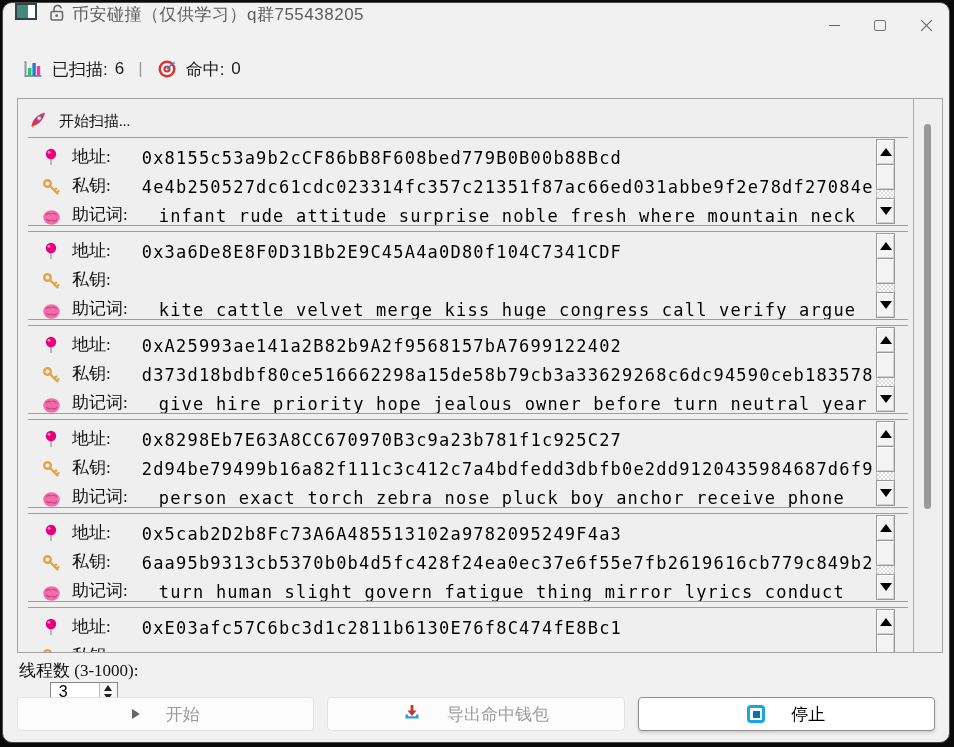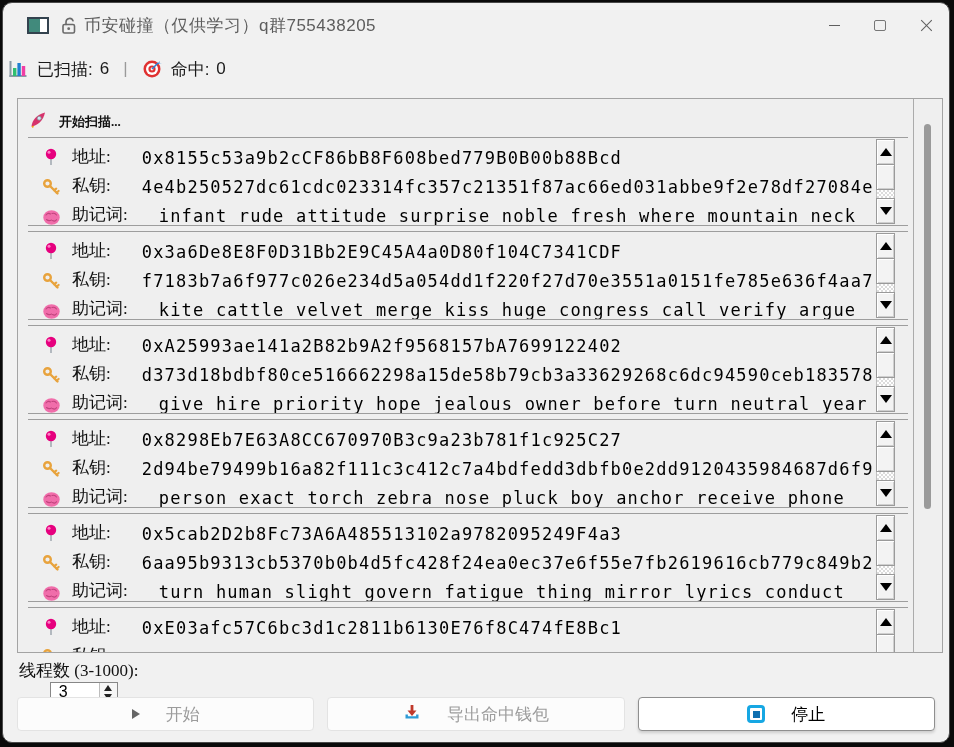--- a/index.html
+++ b/index.html
@@ -2,49 +2,49 @@
 <html><head>
 <meta charset="utf-8">
 <style>
   * { box-sizing: border-box; margin: 0; padding: 0; }
   html,body { width:954px; height:747px; }
   body { position:relative; background:#0a0a0a; font-family:"Liberation Sans","DejaVu Sans",sans-serif; }
   .window { position:absolute; left:2px; top:2px; width:948px; height:741px;
             background:#f1f1f1; border:1px solid #4a4a4a; border-radius:10px; overflow:hidden; }
 
   
-  .titlebar { height:44px; display:flex; align-items:center; padding-left:24px; }
+  .titlebar { height:44px; display:flex; align-items:flex-start; padding-left:12px; }
   .app-icon { width:22px; height:17px; border:2px solid #33424e; background:#fff; display:flex; margin-right:10px; }
   .app-icon .pane { width:60%; height:100%; background:#418a7c; }
   .title-lock { margin-right:6px; display:flex; }
   .title-text { font-size:17px; color:#5d5d5d; letter-spacing:.5px; white-space:nowrap; }
   .win-controls { margin-left:auto; display:flex; height:100%; }
   .win-btn { width:46px; height:100%; display:flex; align-items:center; justify-content:center; color:#5f5f5f; }
   .glyph-min { width:11px; height:1px; background:#5f5f5f; }
   .glyph-max { width:12px; height:11px; border:1px solid #767676; border-radius:2px; }
   .glyph-close { position:relative; width:13px; height:13px; }
   .glyph-close::before,.glyph-close::after { content:""; position:absolute; left:-1px; top:6px; width:15px; height:1px; background:#5f5f5f; }
   .glyph-close::before { transform:rotate(45deg); }
   .glyph-close::after  { transform:rotate(-45deg); }
 
   
-  .statsbar { height:44px; display:flex; align-items:center; padding-left:5px; font-size:17px; color:#1a1a1a; }
+  .statsbar { height:44px; display:flex; align-items:center; padding-left:20px; font-size:17px; color:#1a1a1a; }
   .statsbar .icon { margin-right:9px; display:flex; }
   .stat-val { margin-left:7px; }
   .stat-sep { margin:0 14px; color:#9a9a9a; }
 
   
   .log-panel { position:absolute; left:14px; top:95px; width:926px; height:555px;
                border:1px solid #a3a3a3; background:#efefef; }
   .log-content { position:absolute; left:0; top:0; bottom:0; right:30px; overflow:hidden; padding:7px 0 0 10px; }
   .log-gutter { position:absolute; right:0; top:0; bottom:0; width:29px; border-left:1px solid #ababab; }
   .outer-thumb { position:absolute; top:25px; right:11px; width:7px; height:385px; background:#9a9a9a; border-radius:4px; }
 
-  .start-line { display:flex; align-items:center; height:31px; gap:11px; font-size:13px; color:#111;
-                font-family:"Liberation Serif","DejaVu Serif",serif;font-weight:bold; }
+  .start-line { display:flex; align-items:center; height:31px; gap:11px; font-size:15px; color:#111;
+                font-family:"Liberation Serif","DejaVu Serif",serif; }
 
   .entry { position:relative; height:89px; margin:0 4px 5px 0; padding:1px 0 0 12px;
            border-top:1px solid #9d9d9d; border-bottom:1px solid #9d9d9d; overflow:hidden; background:#efefef; }
   .line { display:flex; align-items:flex-end; height:29px; white-space:nowrap; }
   .line .icon { width:22px; display:flex; justify-content:center; margin-right:10px; flex:none; }
   .line .lbl { font-size:17px; color:#111; margin-right:9px;
                font-family:"Liberation Serif","DejaVu Serif",serif; flex:none; }
   .line .val { font-size:17px; color:#000; letter-spacing:1.2px;
                font-family:"DejaVu Sans Mono","Liberation Mono",monospace;margin-left:22px; }
 
@@ -216,21 +216,20 @@
     <div class="line">
       <span class="icon">
         <svg width="19" height="19" viewBox="0 0 19 19">
           <circle cx="5.5" cy="5.5" r="3.3" fill="none" stroke="#e8a33d" stroke-width="2.4"></circle>
           <path d="M8 8 L15.5 15.5" stroke="#e8a33d" stroke-width="2.4" stroke-linecap="round"></path>
           <path d="M12.2 12.2 L14.2 10.6" stroke="#e8a33d" stroke-width="2.2" stroke-linecap="round"></path>
           <path d="M14.6 14.6 L16.6 13" stroke="#e8a33d" stroke-width="2.2" stroke-linecap="round"></path>
         </svg>
       </span>
       <span class="lbl">私钥:</span>
-      <span class="val">f7183b7a6f977c026e234d5a054dd1f220f27d70e3551a0151fe785e636f4aa7</span>
     </div>
     <div class="line">
       <span class="icon">
         <svg width="19" height="17" viewBox="0 0 19 17">
           <ellipse cx="9.5" cy="8.5" rx="8.2" ry="7.3" fill="#f06daa"></ellipse>
           <path d="M4 6 q2 -2.5 4.5 -1 M10 4.5 q3 -1 4.5 1.5 M4.5 10.5 q2.5 2 5 .5 M10.5 11.5 q2.5 1.5 4 -.8" fill="none" stroke="#c2447e" stroke-width="1.1" stroke-linecap="round"></path>
         </svg>
       </span>
       <span class="lbl">助记词:</span>
       <span class="val">kite cattle velvet merge kiss huge congress call verify argue</span>

